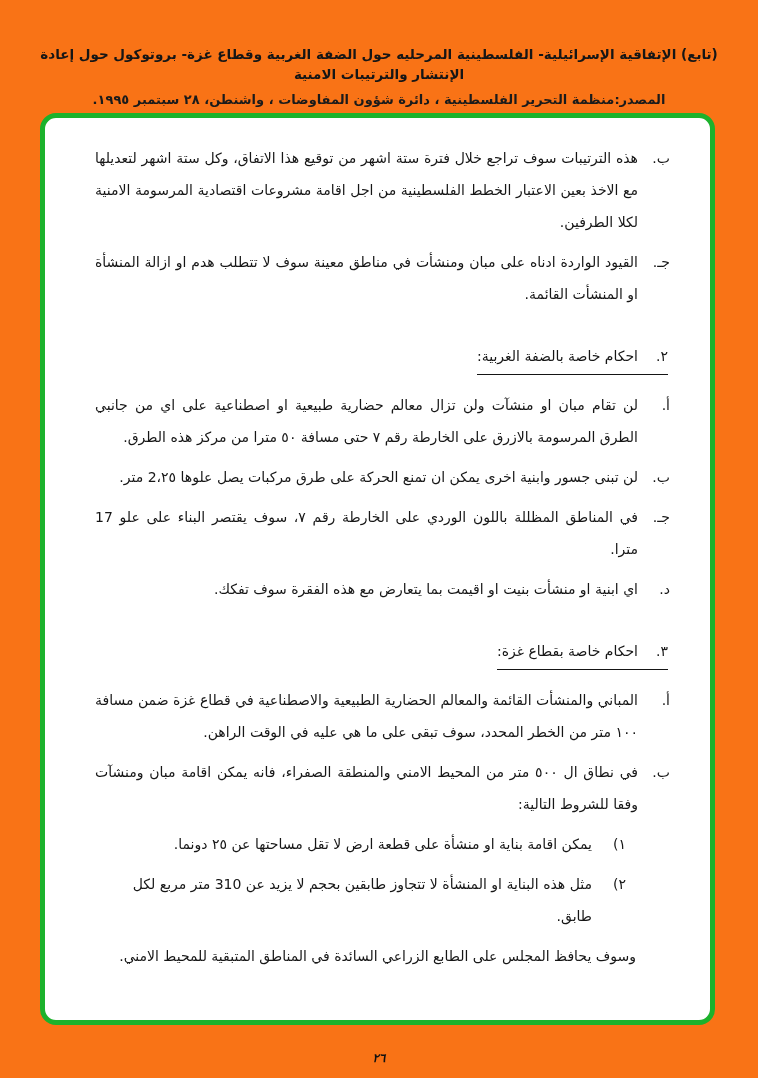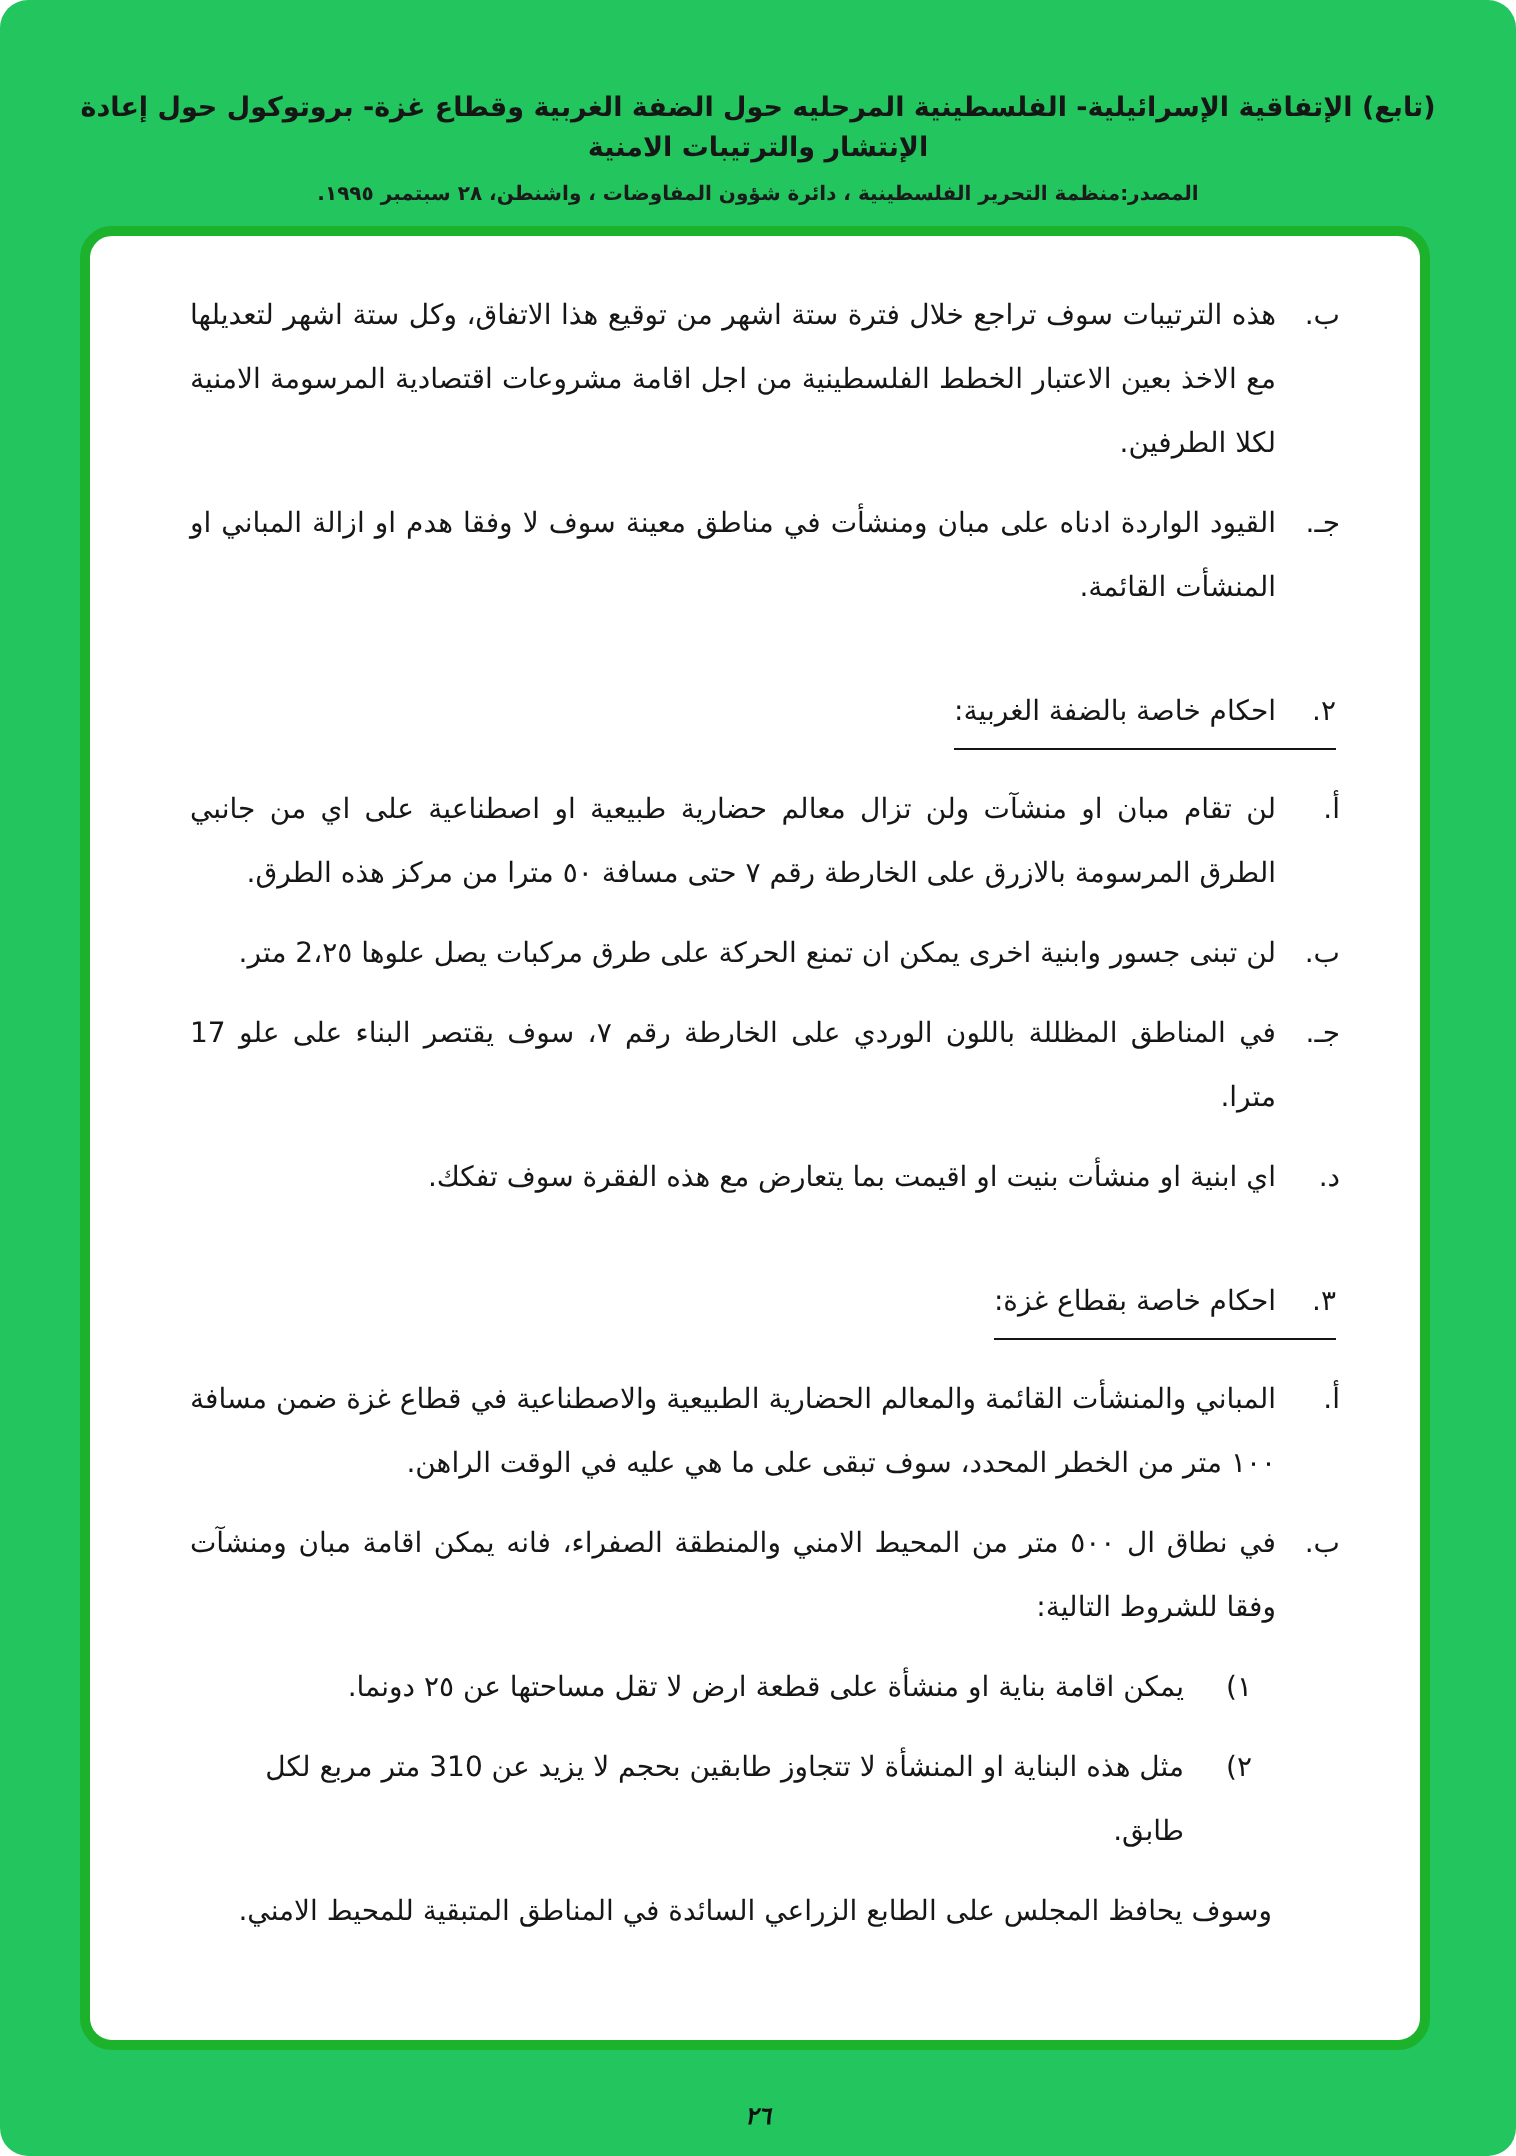--- a/index.html
+++ b/index.html
@@ -3,33 +3,33 @@
 <meta charset="utf-8">
 <style>
   html, body { margin: 0; padding: 0; }
   body {
     width: 758px; height: 1078px;
     background: #ffffff;
     font-family: "DejaVu Sans", sans-serif;
     color: #161616;
     overflow: hidden;
   }
-  .page { position: relative; width: 758px; height: 1078px; background: #22c55e; border-radius: 14px; }
+  .page { position: relative; width: 758px; height: 1078px; background: #f97316; }
 
   
   .doc-header {
     position: absolute; top: 44px; left: 0; right: 0;
     text-align: center; direction: rtl;
   }
   .doc-title {
     font-size: 13.5px; font-weight: bold; letter-spacing: 0;
     padding: 0 18px; line-height: 20px;
   }
   .doc-source {
-    font-size: 10px; font-weight: bold; margin-top: 8px; color: #1b1b1b;
+    font-size: 13px; font-weight: bold; margin-top: 8px; color: #1b1b1b;
   }
 
   
   .green-box {
     position: absolute; left: 40px; top: 113px;
     width: 675px; height: 912px;
     border: 5px solid #1cb22c; border-radius: 16px;
     box-sizing: border-box; background: #fff;
   }
   .content {
@@ -77,21 +77,21 @@
   <div class="green-box">
     <div class="content">
 
       <div class="item">
         <span class="marker">ب.</span>
         <span class="text">هذه الترتيبات سوف تراجع خلال فترة ستة اشهر من توقيع هذا الاتفاق، وكل ستة اشهر لتعديلها مع الاخذ بعين الاعتبار الخطط الفلسطينية من اجل اقامة مشروعات اقتصادية المرسومة الامنية لكلا الطرفين.</span>
       </div>
 
       <div class="item">
         <span class="marker">جـ.</span>
-        <span class="text">القيود الواردة ادناه على مبان ومنشأت في مناطق معينة سوف لا وفقا هدم او ازالة المباني او المنشأت القائمة.</span>
+        <span class="text">القيود الواردة ادناه على مبان ومنشأت في مناطق معينة سوف لا تتطلب هدم او ازالة المنشأة او المنشأت القائمة.</span>
       </div>
 
       <div class="heading-row">
         <span class="heading-inline">
           <span class="h-num">٢.</span><span>احكام خاصة بالضفة الغربية:</span>
         </span>
       </div>
 
       <div class="item">
         <span class="marker">أ.</span>

